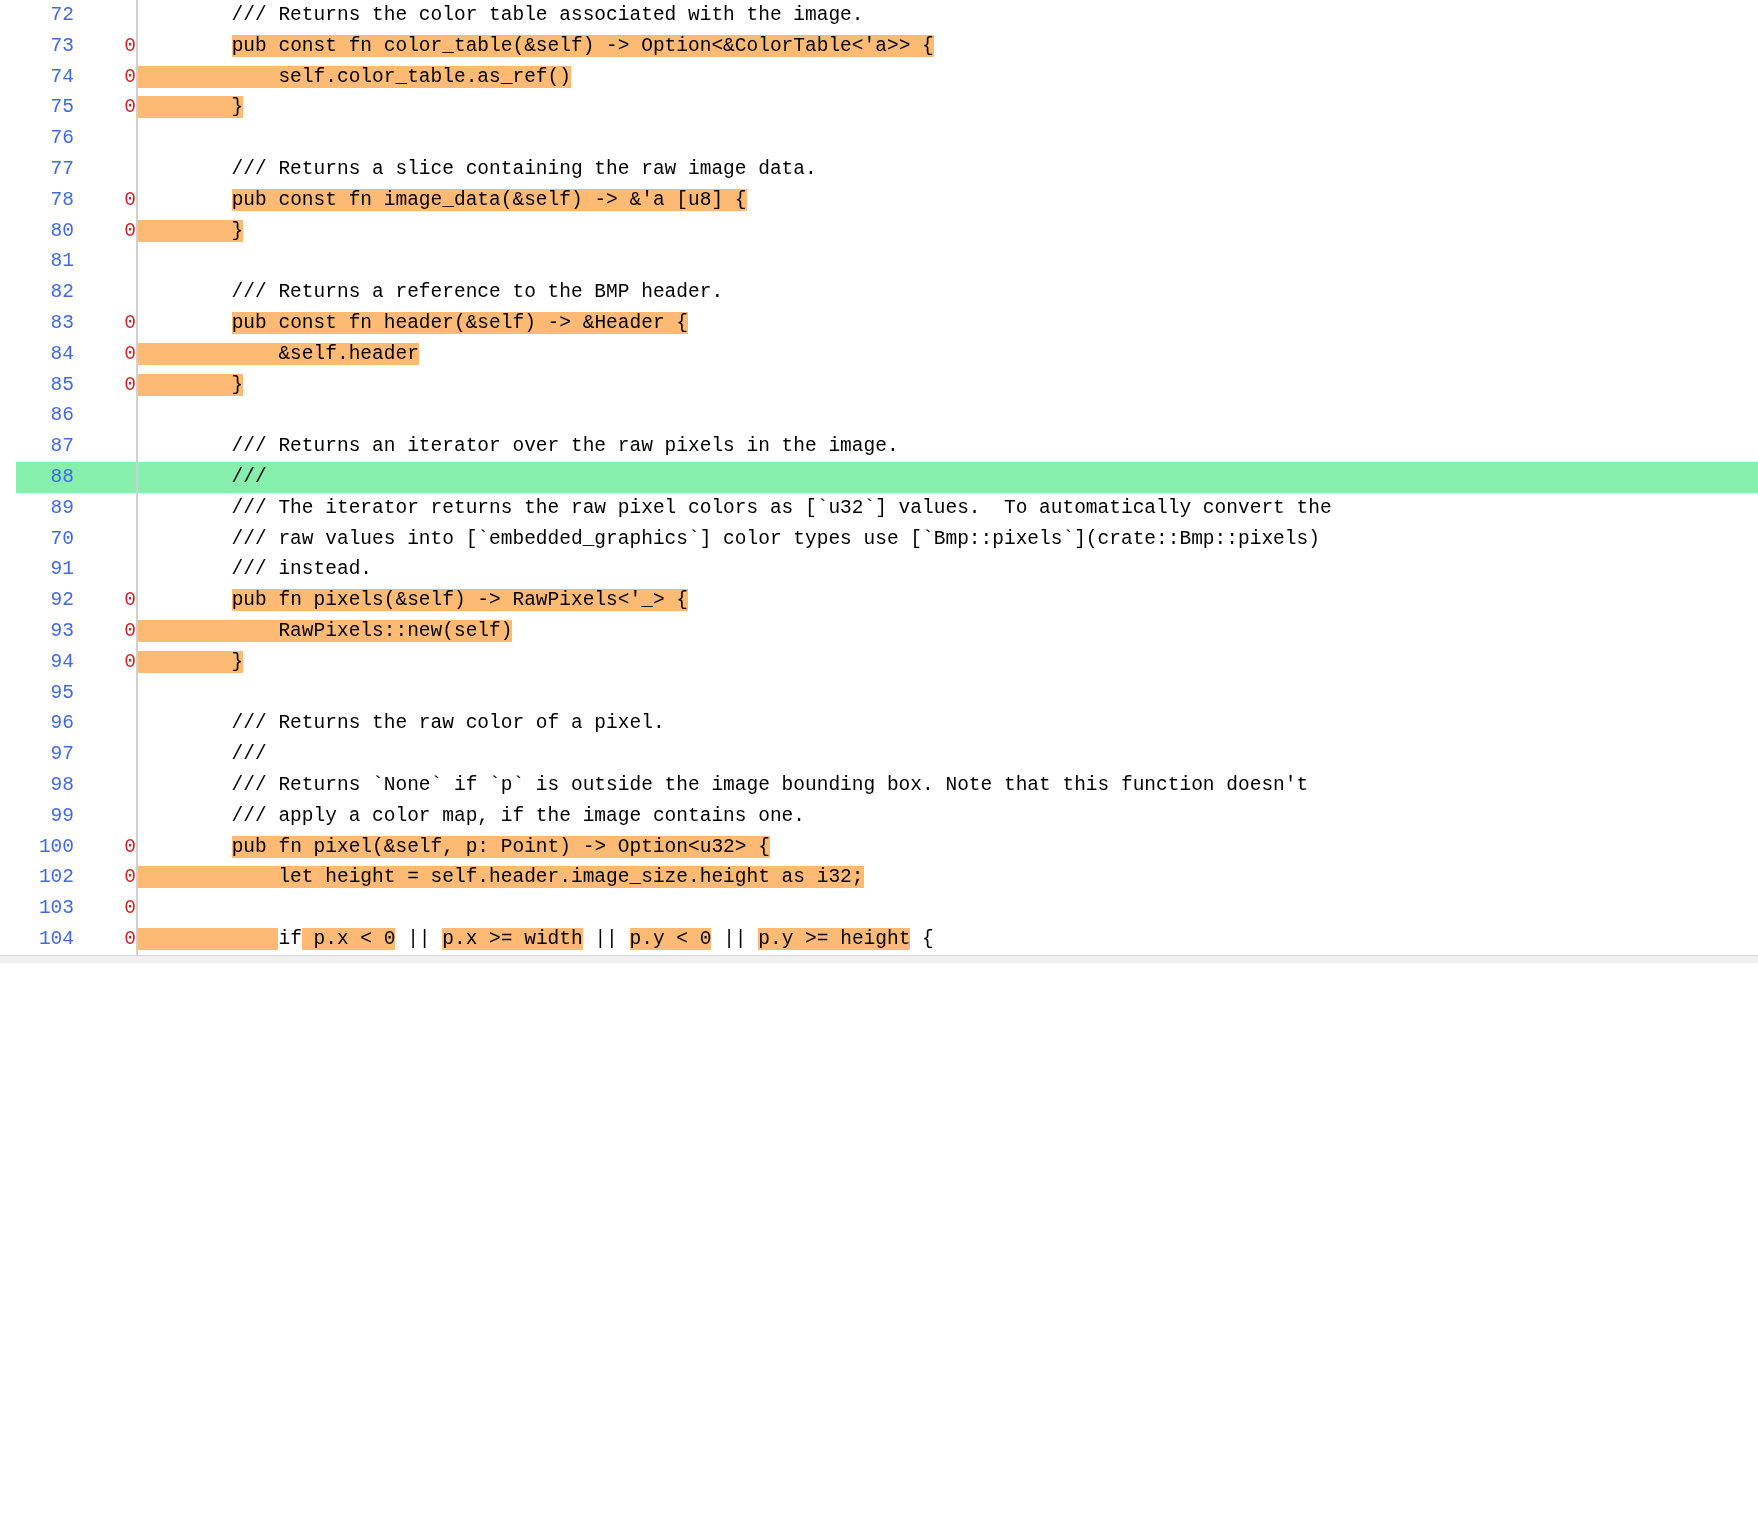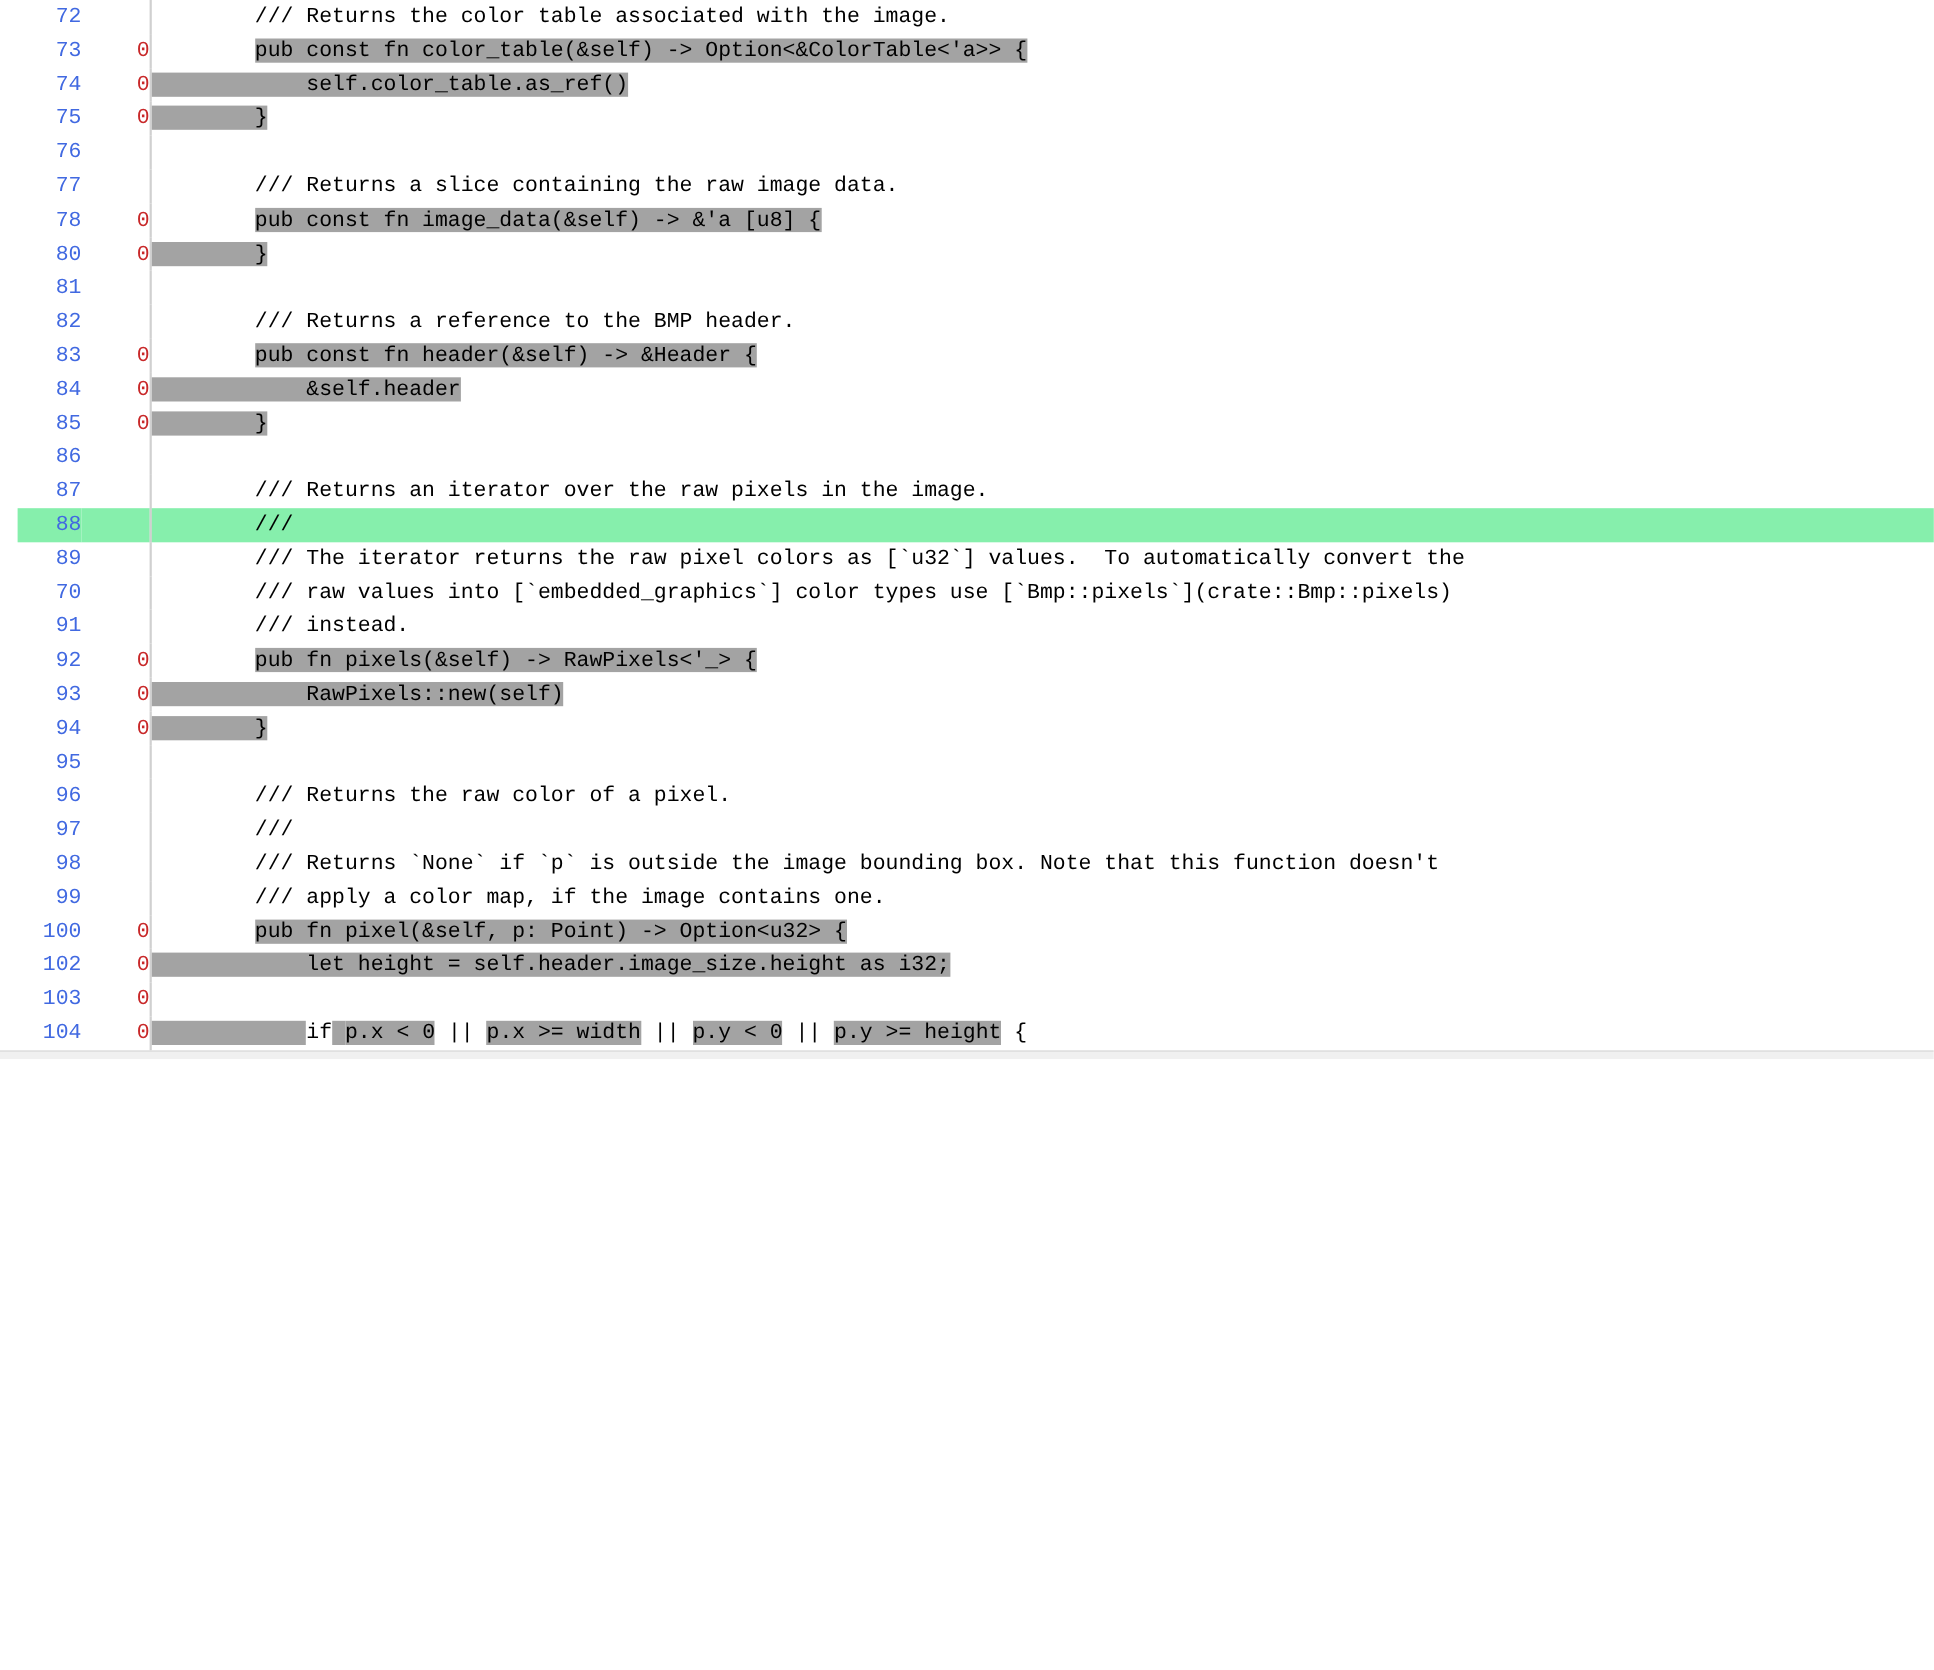--- a/index.html
+++ b/index.html
@@ -37,21 +37,21 @@
 .gutter-border {
   width: 2px;
   background: #d0d0d0;
 }
 .code-cell {
   padding-left: 14px;
   white-space: pre;
   font-family: Liberation Mono, monospace;
 }
 .hl {
-  background: #a3a3a3;
+  background: #fdba74;
 }
 tr.row-hover {
   background: #86efac;
 }
 .bottom-bar {
   height: 8px;
   background: #f0f0f0;
   border-top: 1px solid #d6d6d6;
 }
 </style>

